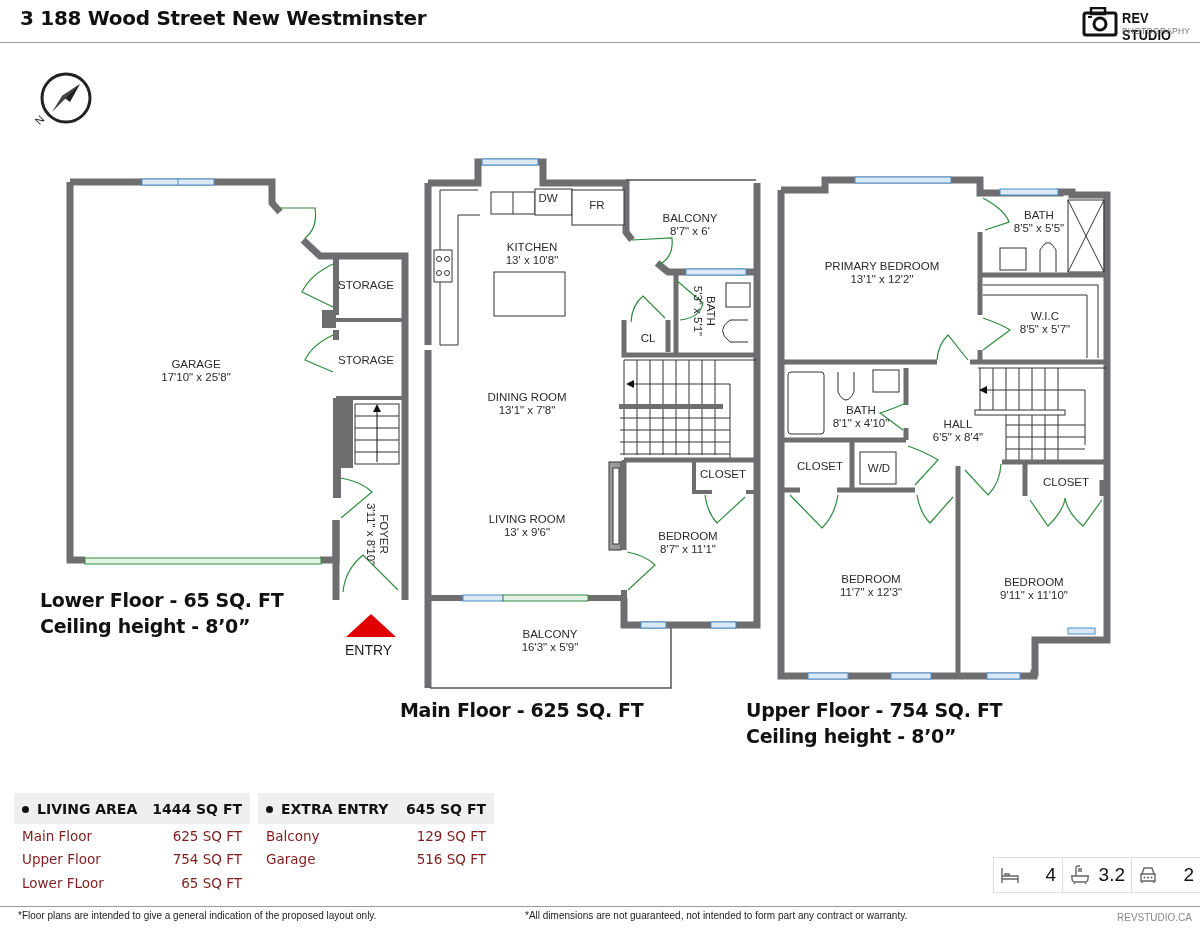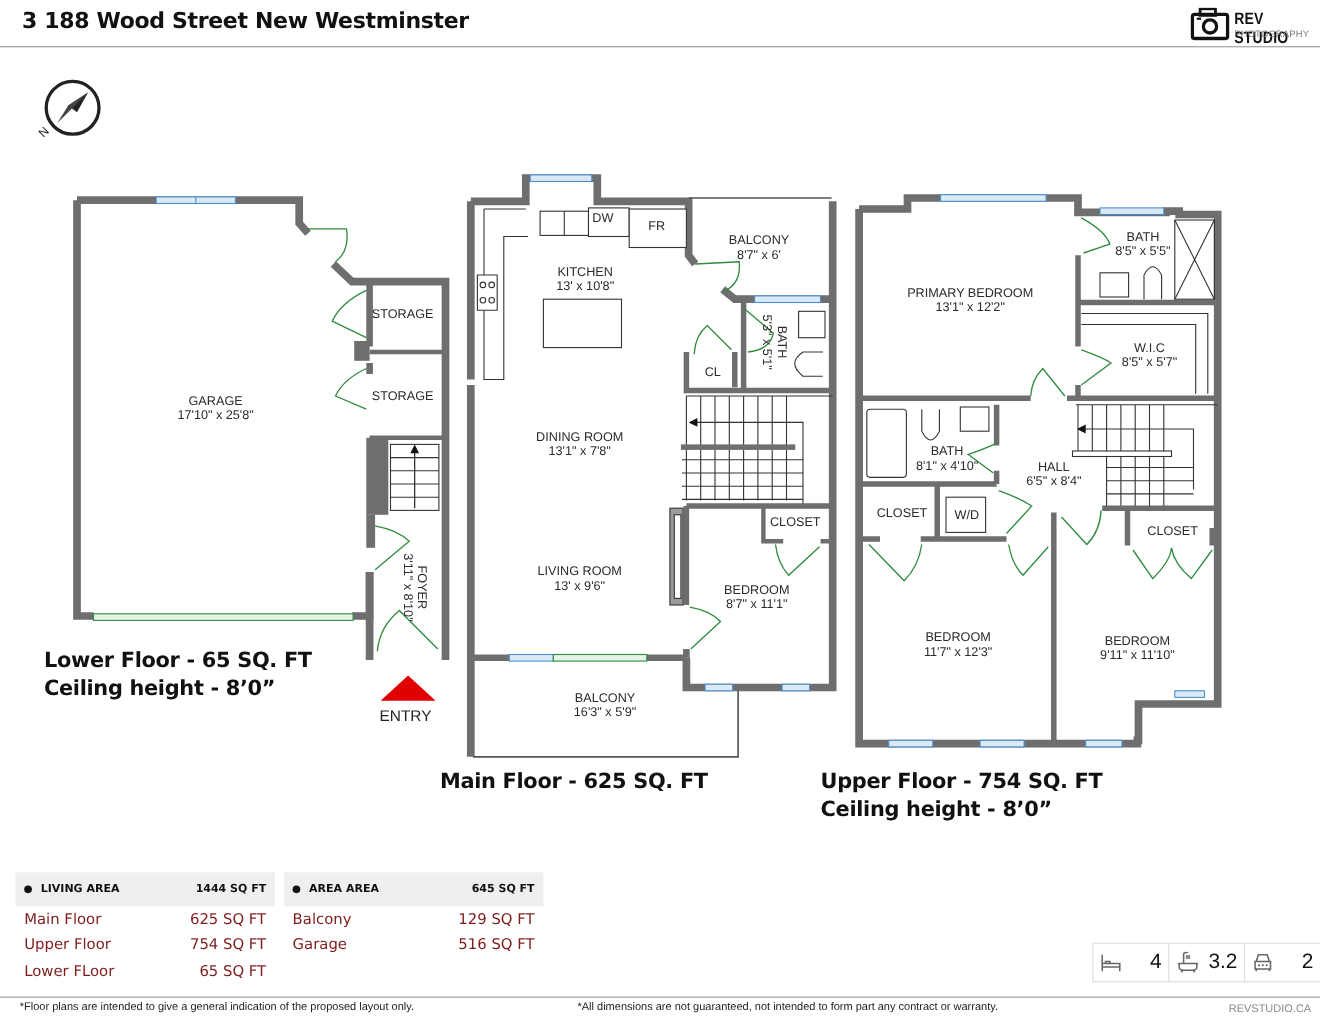--- a/index.html
+++ b/index.html
@@ -7,21 +7,21 @@
   .title{position:absolute;left:20px;top:6px;font-family:"DejaVu Sans",sans-serif;font-weight:bold;font-size:20px;letter-spacing:-0.3px;}
   .hr-top{position:absolute;left:0;top:42px;width:1200px;height:1px;background:#9a9a9a;}
   .logo{position:absolute;left:1082px;top:7px;width:112px;height:30px;}
   .logo .brand{position:absolute;left:40px;top:2px;font-family:"Liberation Sans",sans-serif;font-weight:bold;font-size:15px;letter-spacing:0.2px;transform:scaleX(0.85);transform-origin:left;}
   .logo .sub{position:absolute;left:40px;top:19px;font-size:8.5px;color:#777;letter-spacing:0.2px;}
   .plan{position:absolute;left:0;top:0;}
   .room-label{font-family:"Liberation Sans",sans-serif;font-size:11.5px;fill:#2b2b2b;text-anchor:middle;}
   .floor-cap{position:absolute;font-family:"DejaVu Sans",sans-serif;font-weight:bold;font-size:19px;line-height:26px;letter-spacing:-0.3px;}
   .entry-label{position:absolute;left:345px;top:642px;font-size:14px;color:#222;}
   .summary{position:absolute;top:793px;width:236px;}
-  .summary .hdr{height:31px;background:#efefef;display:flex;align-items:center;justify-content:space-between;padding:0 8px;font-family:"DejaVu Sans",sans-serif;font-weight:bold;font-size:10px;}
+  .summary .hdr{height:31px;background:#efefef;display:flex;align-items:center;justify-content:space-between;padding:0 8px;font-family:"DejaVu Sans",sans-serif;font-weight:bold;font-size:14px;}
   .summary .hdr .dot{display:inline-block;width:7px;height:7px;border-radius:50%;background:#111;margin-right:8px;vertical-align:middle;}
   .summary .row{display:flex;justify-content:space-between;padding:0 8px;height:23.5px;align-items:center;font-family:"DejaVu Sans",sans-serif;font-size:13.5px;color:#7f1d1d;}
   .hr-bot{position:absolute;left:0;top:906px;width:1200px;height:1px;background:#9a9a9a;}
   .footnote{position:absolute;top:910px;font-size:10px;color:#222;}
   .site{position:absolute;right:8px;top:912px;font-size:10px;color:#888;}
   .stats{position:absolute;left:993px;top:857px;height:34px;display:flex;border:1px solid #ddd;}
   .stats .cell{display:flex;align-items:center;justify-content:space-between;border-right:1px solid #ddd;padding:0 6px;font-size:19px;color:#111;}
   .stats .cell:last-child{border-right:none;}
 </style>
 </head>
@@ -274,21 +274,21 @@
       <span>754 SQ FT</span>
     </div>
   <div class="row">
       <span>Lower FLoor</span>
       <span>65 SQ FT</span>
     </div>
 </div>
 
 <div class="summary" style="left:258px;">
   <div class="hdr">
-    <span><span class="dot"></span><span>AREA AREA</span></span>
+    <span><span class="dot"></span><span>EXTRA ENTRY</span></span>
     <span>645 SQ FT</span>
   </div>
   <div class="row">
       <span>Balcony</span>
       <span>129 SQ FT</span>
     </div>
   <div class="row">
       <span>Garage</span>
       <span>516 SQ FT</span>
     </div>

